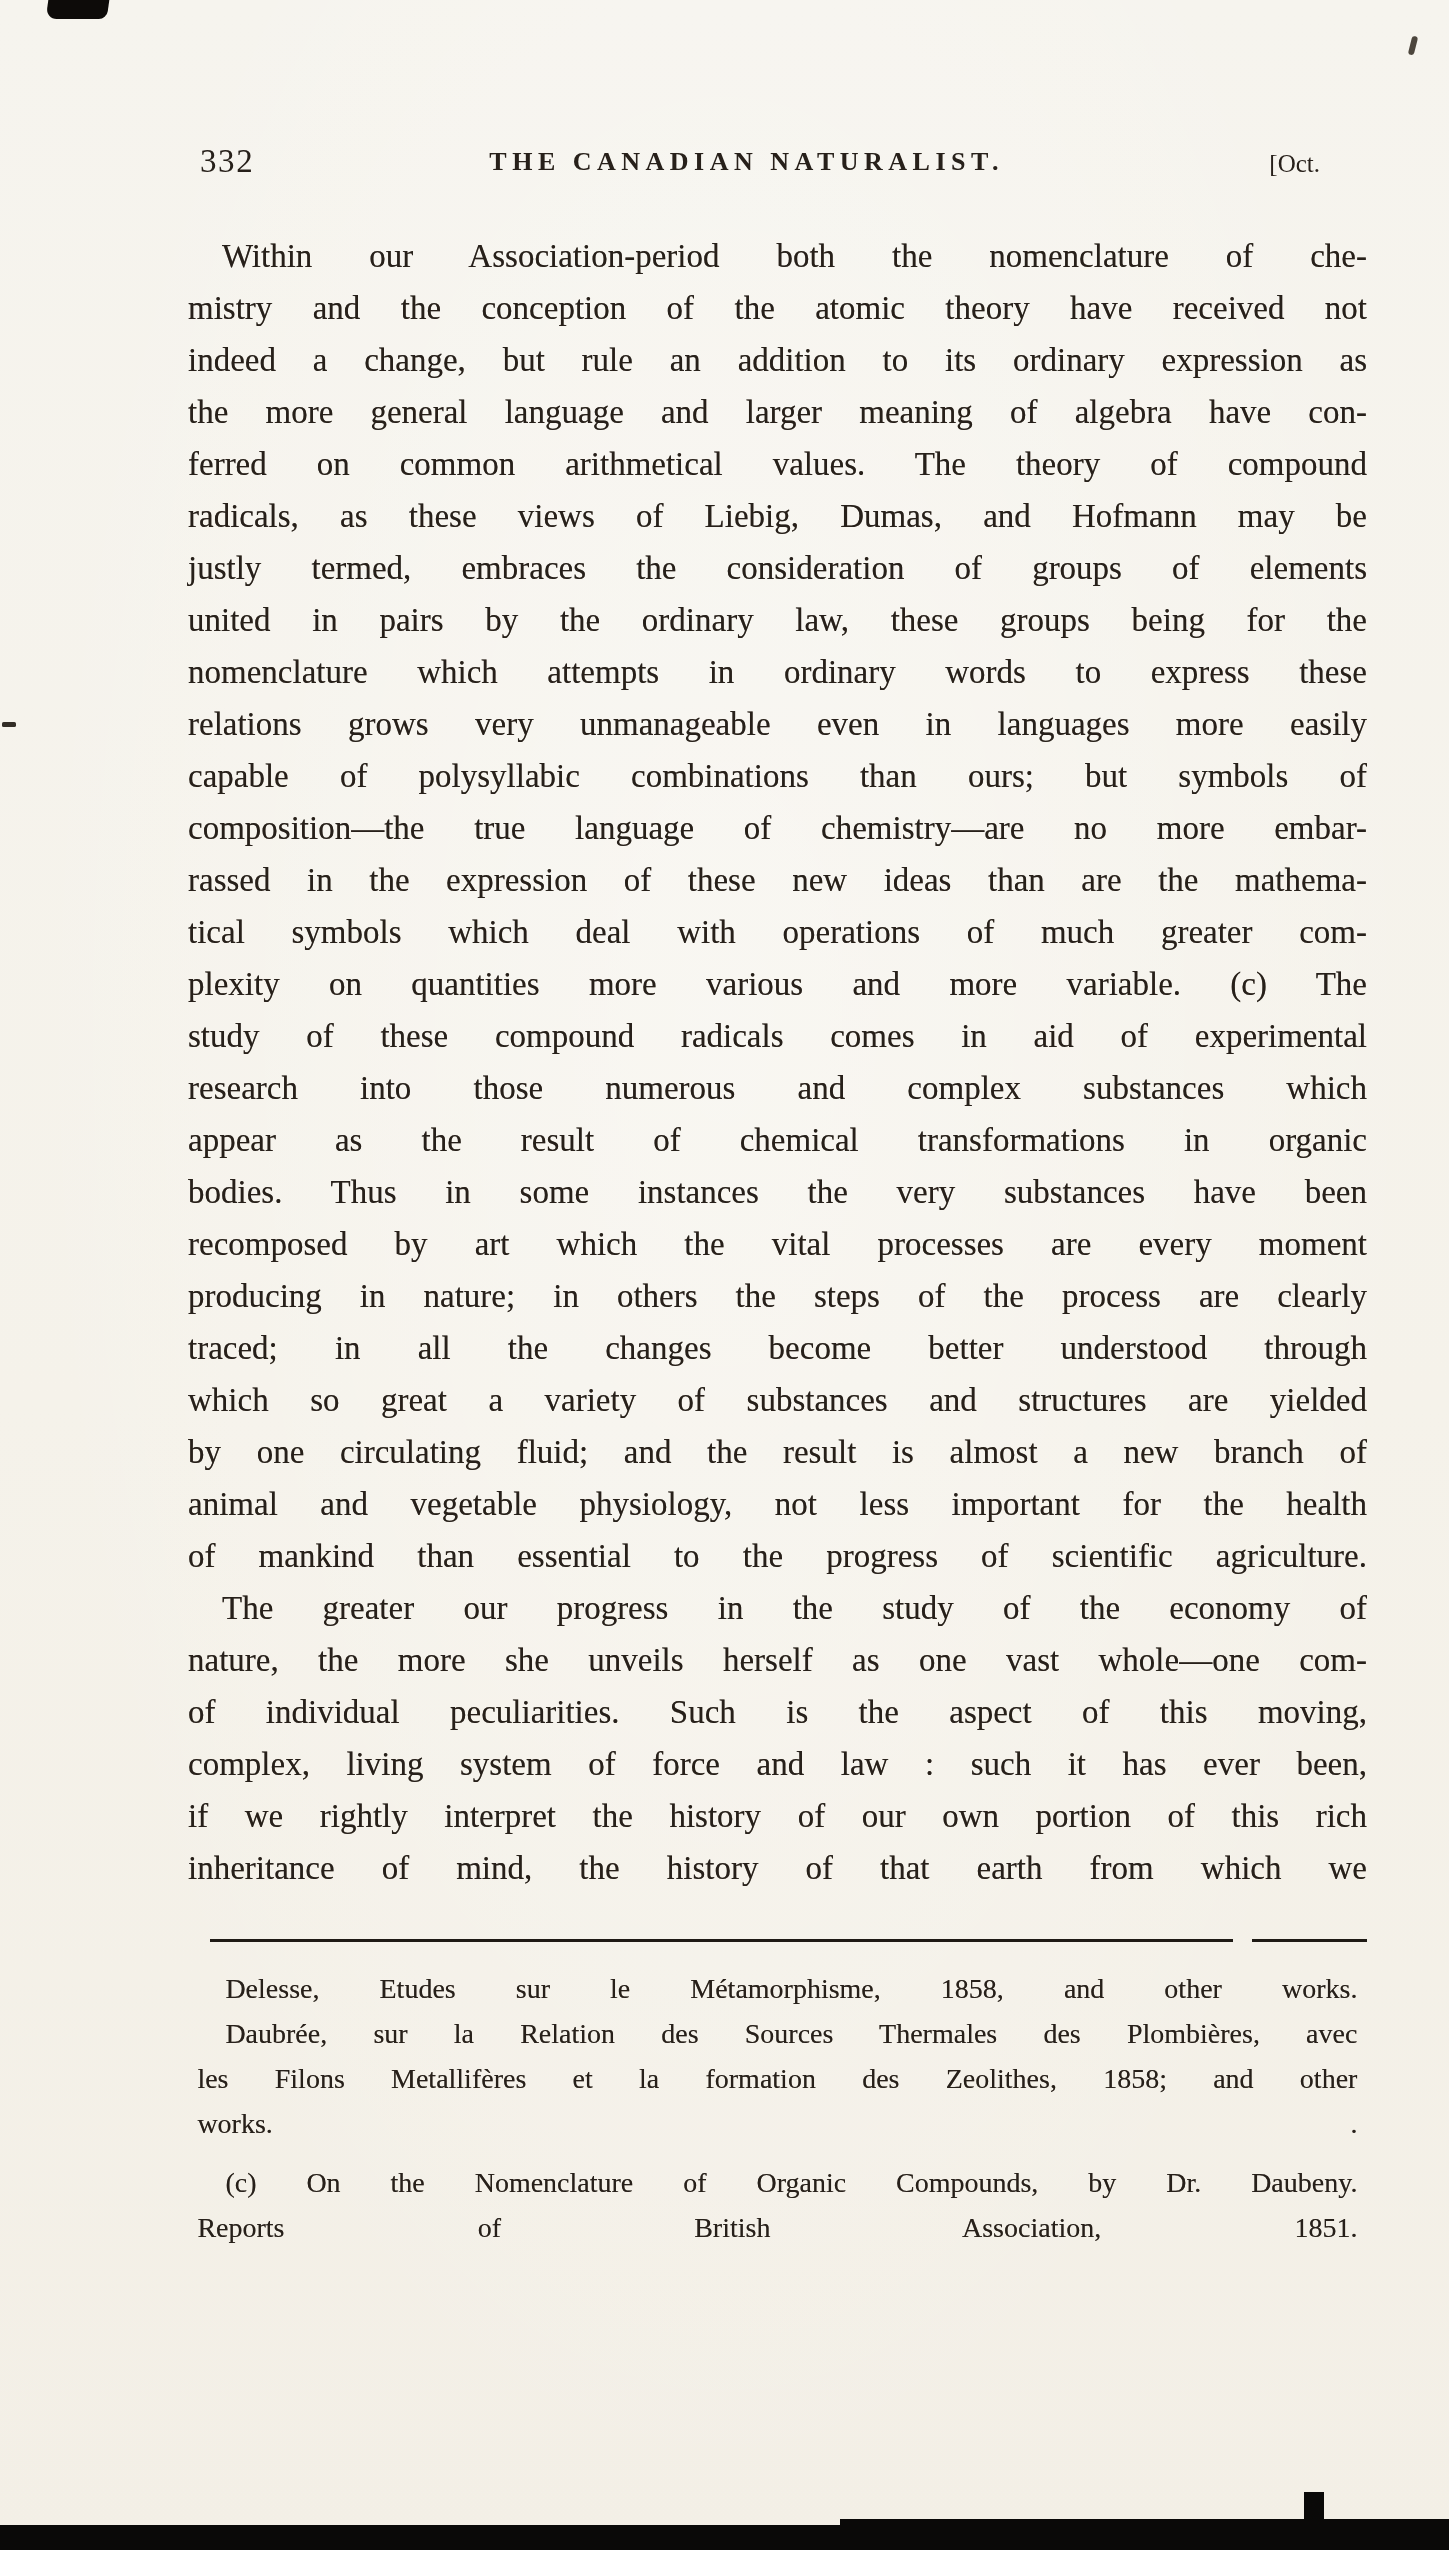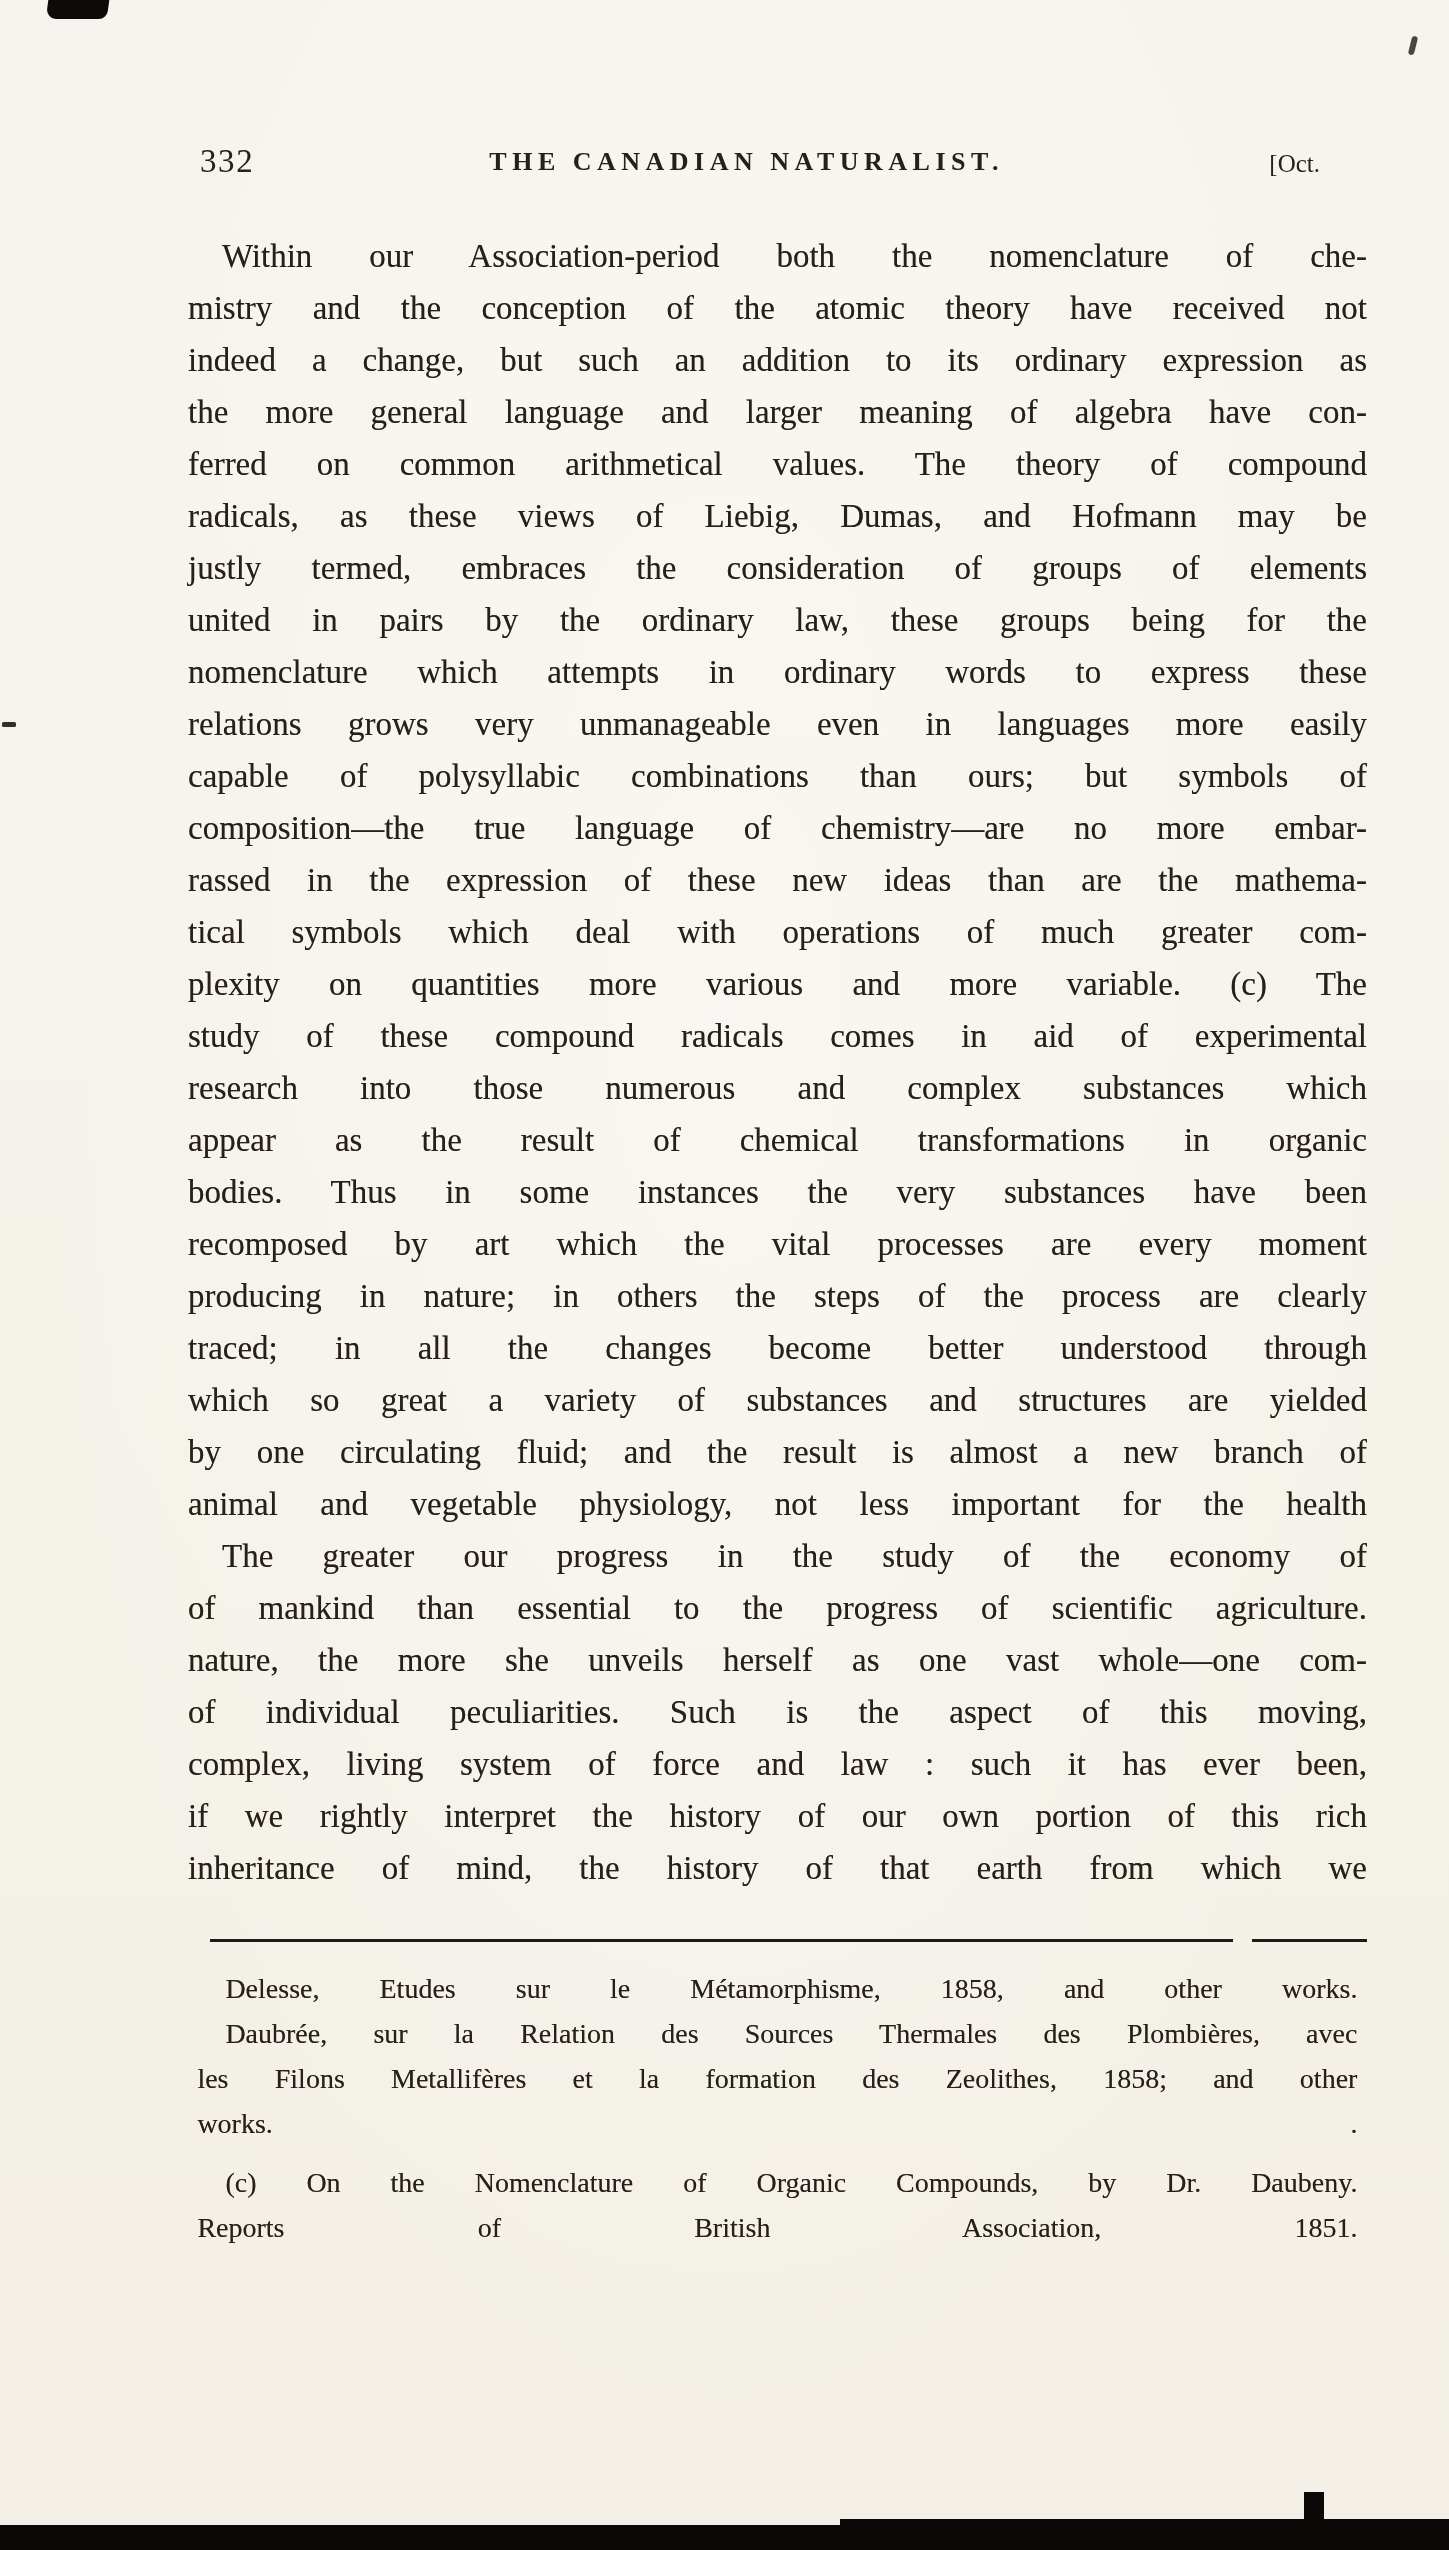--- a/index.html
+++ b/index.html
@@ -148,21 +148,21 @@
 
     <div class="header">
       <span class="pageno">332</span>
       <span class="title">THE CANADIAN NATURALIST.</span>
       <span class="issue">[Oct.</span>
     </div>
 
     <div class="bodytext">
       <div class="line indent">Within our Association-period both the nomenclature of che-</div>
       <div class="line">mistry and the conception of the atomic theory have received not</div>
-      <div class="line">indeed a change, but such an addition to its ordinary expression as</div>
+      <div class="line">indeed a change, but rule an addition to its ordinary expression as</div>
       <div class="line">the more general language and larger meaning of algebra have con-</div>
       <div class="line">ferred on common arithmetical values. The theory of compound</div>
       <div class="line">radicals, as these views of Liebig, Dumas, and Hofmann may be</div>
       <div class="line">justly termed, embraces the consideration of groups of elements</div>
       <div class="line">united in pairs by the ordinary law, these groups being for the</div>
       <div class="line">nomenclature which attempts in ordinary words to express these</div>
       <div class="line">relations grows very unmanageable even in languages more easily</div>
       <div class="line">capable of polysyllabic combinations than ours; but symbols of</div>
       <div class="line">composition—the true language of chemistry—are no more embar-</div>
       <div class="line">rassed in the expression of these new ideas than are the mathema-</div>
@@ -171,23 +171,23 @@
       <div class="line">study of these compound radicals comes in aid of experimental</div>
       <div class="line">research into those numerous and complex substances which</div>
       <div class="line">appear as the result of chemical transformations in organic</div>
       <div class="line">bodies. Thus in some instances the very substances have been</div>
       <div class="line">recomposed by art which the vital processes are every moment</div>
       <div class="line">producing in nature; in others the steps of the process are clearly</div>
       <div class="line">traced; in all the changes become better understood through</div>
       <div class="line">which so great a variety of substances and structures are yielded</div>
       <div class="line">by one circulating fluid; and the result is almost a new branch of</div>
       <div class="line">animal and vegetable physiology, not less important for the health</div>
+      <div class="line">of mankind than essential to the progress of scientific agriculture.</div>
+
       <div class="line indent">The greater our progress in the study of the economy of</div>
-
-      <div class="line">of mankind than essential to the progress of scientific agriculture.</div>
       <div class="line">nature, the more she unveils herself as one vast whole—one com-</div>
       <div class="line">of individual peculiarities. Such is the aspect of this moving,</div>
       <div class="line">complex, living system of force and law : such it has ever been,</div>
       <div class="line">if we rightly interpret the history of our own portion of this rich</div>
       <div class="line">inheritance of mind, the history of that earth from which we</div>
     </div>
 
     <div class="fnrule">
       <div class="seg long"></div>
       <div class="seg short"></div>

